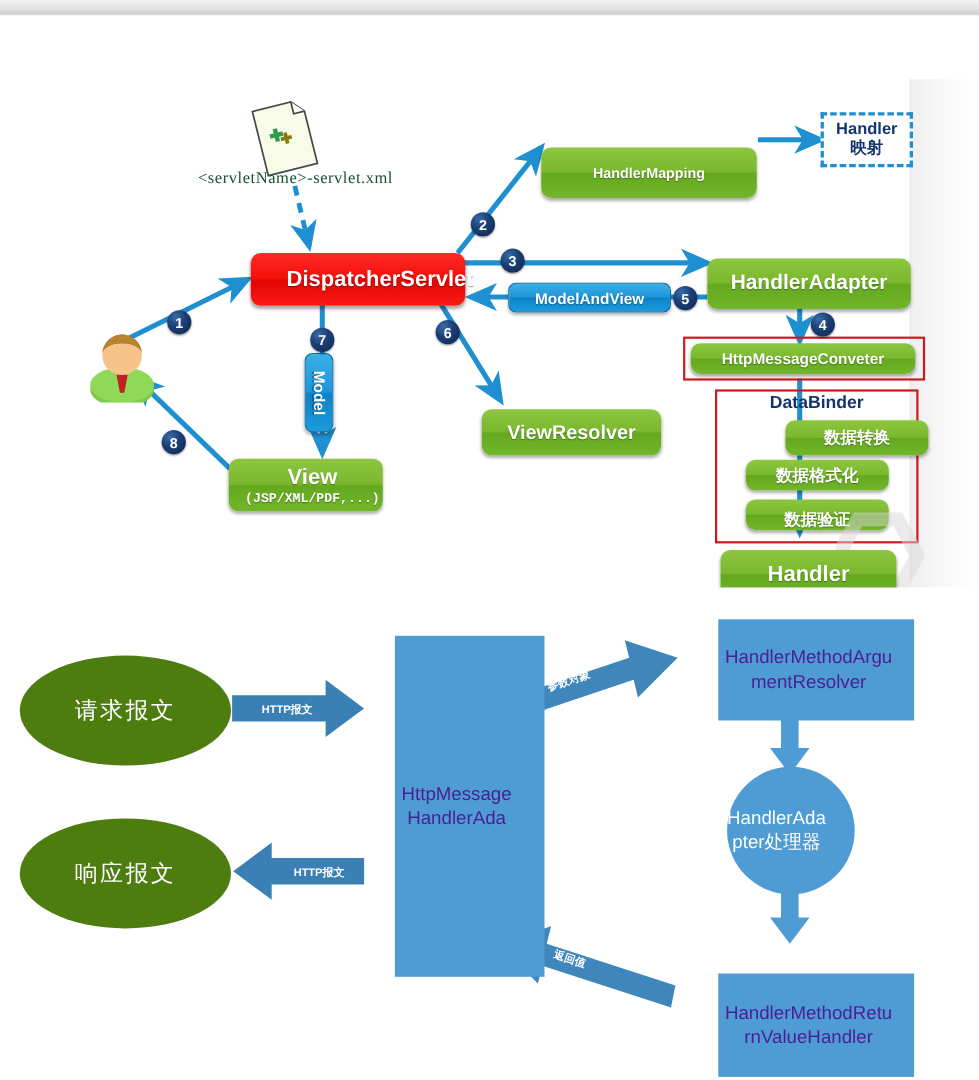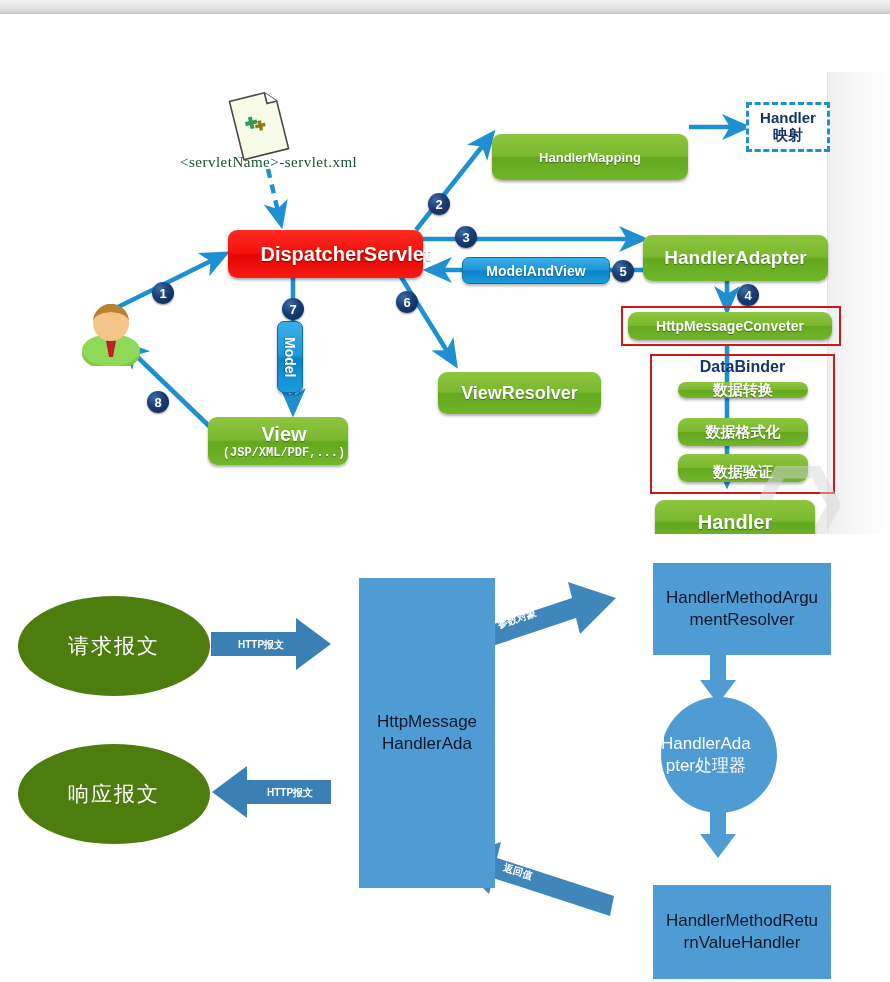--- a/index.html
+++ b/index.html
@@ -48,22 +48,22 @@
   .lbl-xml{position:absolute;color:#14532d;font-family:"Liberation Serif","DejaVu Serif",serif;
     font-size:15px;letter-spacing:.5px;white-space:nowrap;}
   .vert-label{writing-mode:vertical-rl;text-orientation:mixed;}
 
   
   #diagram-bottom{position:absolute;left:0;top:540px;width:890px;height:442px;background:#fff;overflow:hidden;}
   .ellipse{position:absolute;border-radius:50%;background:#4d7c0f;
     display:flex;align-items:center;justify-content:center;
     color:#ffffff;font-size:21px;letter-spacing:2px;}
   .flatbox{position:absolute;background:#4e9cd3;
-    display:flex;align-items:center;justify-content:center;text-align:center;
-    color:#0f172a;font-size:17px;line-height:1.3;padding:0 6px;box-sizing:border-box;}
+    display:flex;align-items:center;justify-content:flex-start;text-align:center;
+    color:#4c1d95;font-size:17px;line-height:1.3;padding:0 6px;box-sizing:border-box;}
   .circlebox{position:absolute;border-radius:50%;background:#4e9cd3;
     display:flex;align-items:center;justify-content:flex-start;text-align:center;
     color:#ffffff;font-size:17px;line-height:1.3;}
   .arrow-label{position:absolute;color:#ffffff;font-size:10px;font-weight:bold;white-space:nowrap;}
   svg.overlay{position:absolute;left:0;top:0;pointer-events:none;}
 </style>
 </head>
 <body>
 
 <div id="chrome-bar"></div>
@@ -169,21 +169,21 @@
     <span style="font-size:12px;font-family:'Liberation Mono','DejaVu Sans Mono',monospace;">(JSP/XML/PDF,...)</span>
   </div>
 
   <div class="redframe" style="left:621px;top:292px;width:220px;height:40px;"></div>
   <div class="gbox" style="left:628px;top:298px;width:204px;height:28px;font-size:14px;">
     <span>HttpMessageConveter</span>
   </div>
 
   <div class="redframe" style="left:650px;top:340px;width:185px;height:140px;"></div>
   <div style="position:absolute;left:650px;top:344px;width:185px;text-align:center;color:#14356b;font-size:16px;font-weight:bold;">DataBinder</div>
-  <div class="gbox" style="left:678px;top:368px;width:130px;height:16px;font-size:15px;">
+  <div class="gbox" style="left:714px;top:368px;width:130px;height:32px;font-size:15px;">
     <span>数据转换</span>
   </div>
   <div class="gbox" style="left:678px;top:404px;width:130px;height:28px;font-size:15px;">
     <span>数据格式化</span>
   </div>
   <div class="gbox" style="left:678px;top:440px;width:130px;height:28px;font-size:15px;justify-content:flex-end;">
     <span>数据验证</span>
   </div>
 
   <div style="position:absolute;left:760px;top:452px;width:80px;height:78px;opacity:.5;">

